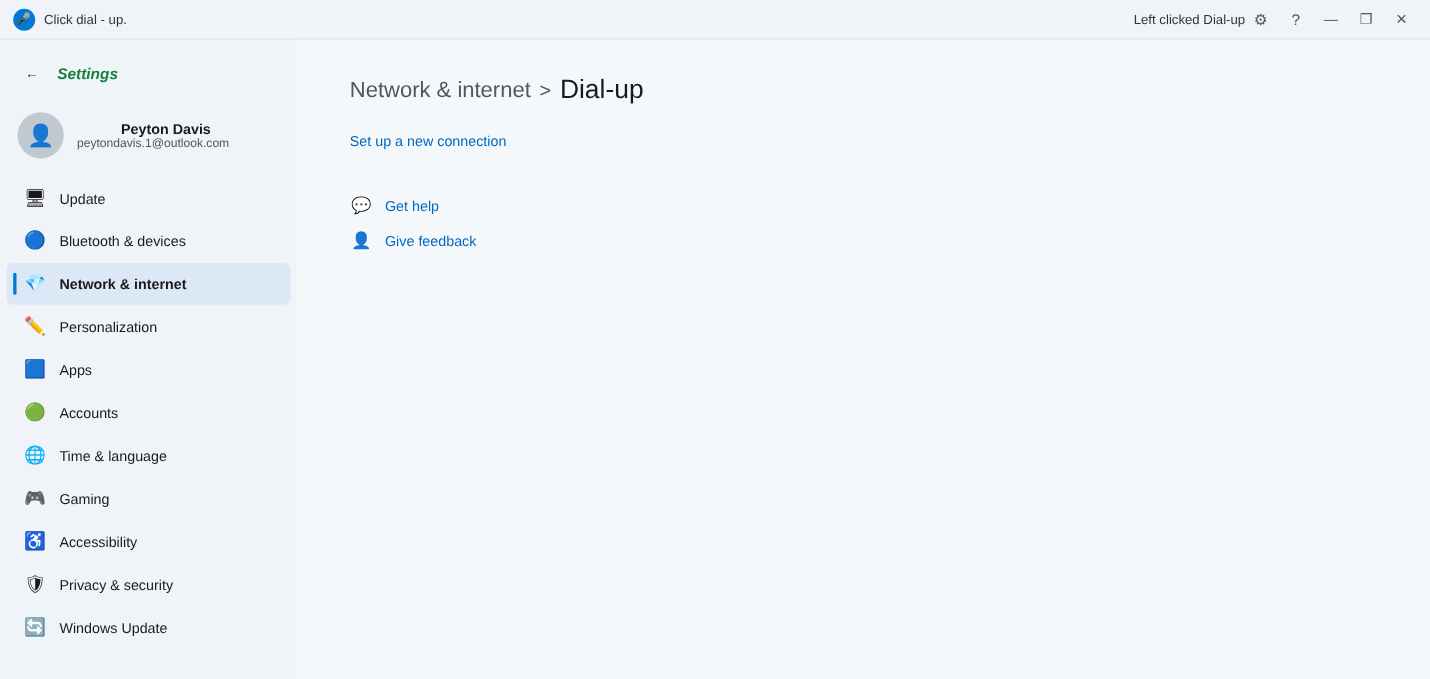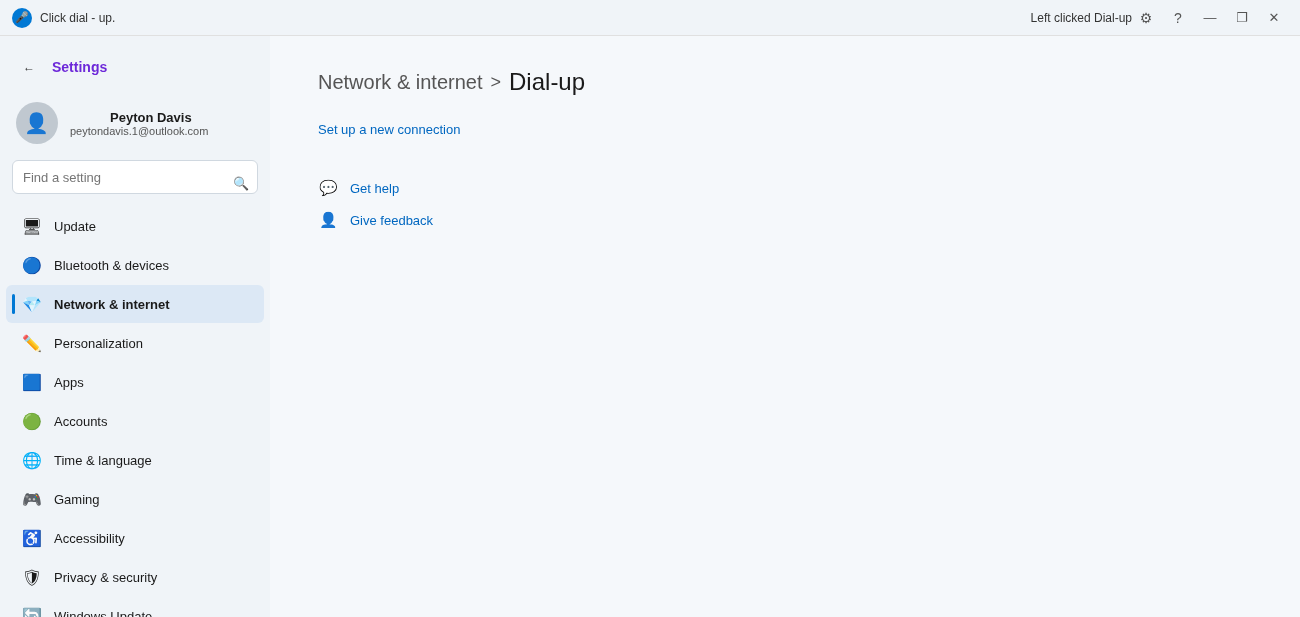--- a/index.html
+++ b/index.html
@@ -113,21 +113,22 @@
       justify-content: center;
       cursor: pointer;
       font-size: 12px;
       color: #333;
       background: transparent;
       border: none;
     }
     .settings-title {
       font-size: 14px;
       font-weight: 600;
-      color: #6d28d9;
+      color: #15803d;
+      font-style: italic;
     }
 
     
     .user-profile {
       display: flex;
       align-items: center;
       gap: 12px;
       padding: 8px 16px 16px 16px;
     }
     .avatar {
@@ -313,24 +314,20 @@
     <div class="user-profile">
       <div class="avatar">
         <span>👤</span>
       </div>
       <div class="user-info">
         <div class="user-name">Peyton Davis</div>
         <div class="user-email">peytondavis.1@outlook.com</div>
       </div>
     </div>
 
-    <div class="search-container">
-      <input class="search-input" type="text" placeholder="Find a setting" style="">
-      <span class="search-icon-btn">🔍</span>
-    </div>
 
     <div id="nav-list">
         <div class="nav-item">
           <span class="nav-icon">🖥</span>
           <span>Update</span>
         </div>
         <div class="nav-item">
           <span class="nav-icon">🔵</span>
           <span>Bluetooth &amp; devices</span>
         </div>

